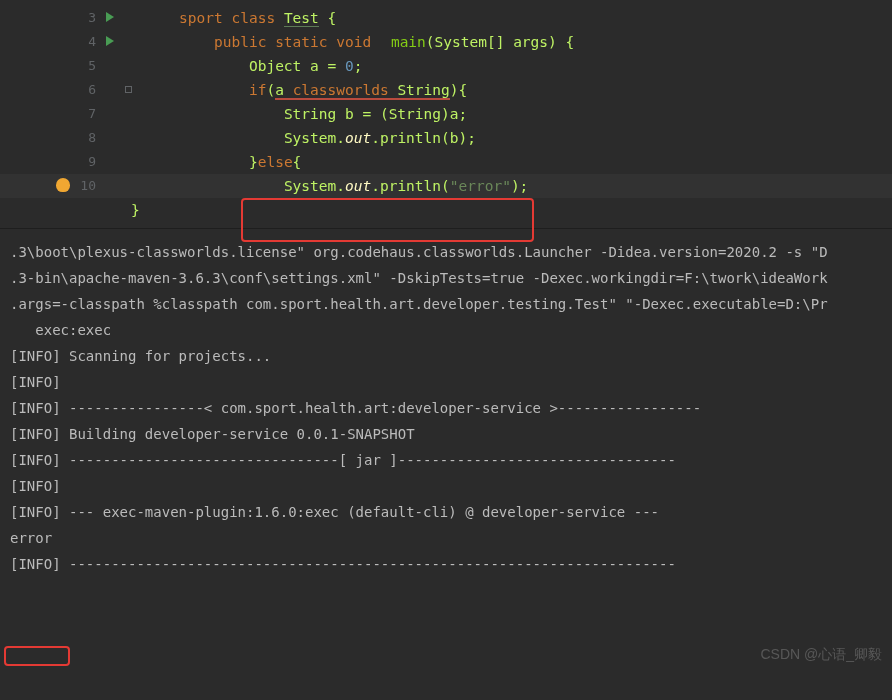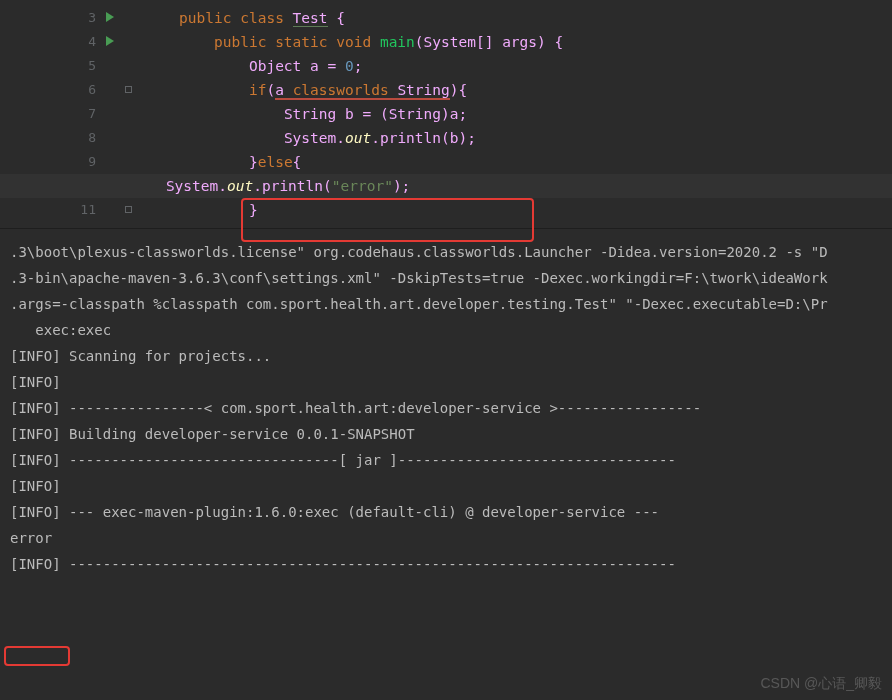--- a/index.html
+++ b/index.html
@@ -63,22 +63,22 @@
     background: #2b2b2b;
   }
   .code {
     white-space: pre;
     font-size: 14.5px;
   }
   .kw { color: #cc7832; }
   .str { color: #6a8759; }
   .num { color: #6897bb; }
   .field { color: #fef9c3; font-style: italic; }
-  .method { color: #22c55e; }
-  .ident { color: #f0abfc; margin-top: 44px; }
+  .method { color: #84cc16; margin-left: 11px; }
+  .ident { color: #bef264; margin-top: 44px; }
   .underline-red { border-bottom: 2px solid #b94b3e; }
   .underline-green { border-bottom: 1px solid #5e7b56; }
   .red-box {
     border: 2px solid #e43a34;
     border-radius: 4px;
     position: absolute;
   }
   .terminal {
     background: #2b2b2b;
     color: #bbbbbb;
@@ -86,34 +86,34 @@
     font-size: 14px;
     line-height: 26px;
     border-top: 1px solid #1e1e1e;
     margin-top: 6px;
     white-space: pre;
     overflow: hidden;
   }
   .watermark {
     position: absolute;
     right: 10px;
-    bottom: 7px;
+    bottom: 36px;
     color: #6a6a6a;
     font-size: 14px;
     font-family: sans-serif;
     opacity: 0.7;
   }
 </style>
 </head>
 <body>
 
 <div class="editor" id="editor">
     <div class="line">
       <div class="gutter">3<span class="run-icon"></span></div>
-      <div class="code"><span>       </span><span class="kw">public </span><span class="kw">class </span><span class="ident underline-green">Test</span><span class="ident"> {</span></div>
+      <div class="code"><span>       </span><span class="kw">sport </span><span class="kw">class </span><span class="ident underline-green">Test</span><span class="ident"> {</span></div>
     </div>
     <div class="line">
       <div class="gutter">4<span class="run-icon"></span></div>
       <div class="code"><span>           </span><span class="kw">public static void </span><span class="method">main</span><span class="ident">(System[] args) {</span></div>
     </div>
     <div class="line">
       <div class="gutter">5</div>
       <div class="code"><span>               </span><span class="ident">Object a = </span><span class="num">0</span><span class="ident">;</span></div>
     </div>
     <div class="line">
@@ -126,24 +126,24 @@
     </div>
     <div class="line">
       <div class="gutter">8</div>
       <div class="code"><span>                   </span><span class="ident">System.</span><span class="field">out</span><span class="ident">.println(b);</span></div>
     </div>
     <div class="line">
       <div class="gutter">9</div>
       <div class="code"><span>               </span><span class="ident">}</span><span class="kw">else</span><span class="ident">{</span></div>
     </div>
     <div class="line highlighted">
+      <div class="gutter">10<span class="bulb-icon"></span></div>
       <div class="code"><span>                   </span><span class="ident">System.</span><span class="field">out</span><span class="ident">.println(</span><span class="str">"error"</span><span class="ident">);</span></div>
     </div>
     <div class="line">
-      <div class="gutter">11<span class="fold-marker"></span></div>
       <div class="code"><span>               </span><span class="ident">}</span></div>
     </div>
   </div>
 
 <div class="red-box" style="left:241px; top:198px; width:293px; height:44px;"></div>
 
 <div class="terminal" id="terminal">.3\boot\plexus-classworlds.license" org.codehaus.classworlds.Launcher -Didea.version=2020.2 -s "D
 .3-bin\apache-maven-3.6.3\conf\settings.xml" -DskipTests=true -Dexec.workingdir=F:\twork\ideaWork
 .args=-classpath %classpath com.sport.health.art.developer.testing.Test" "-Dexec.executable=D:\Pr
    exec:exec

